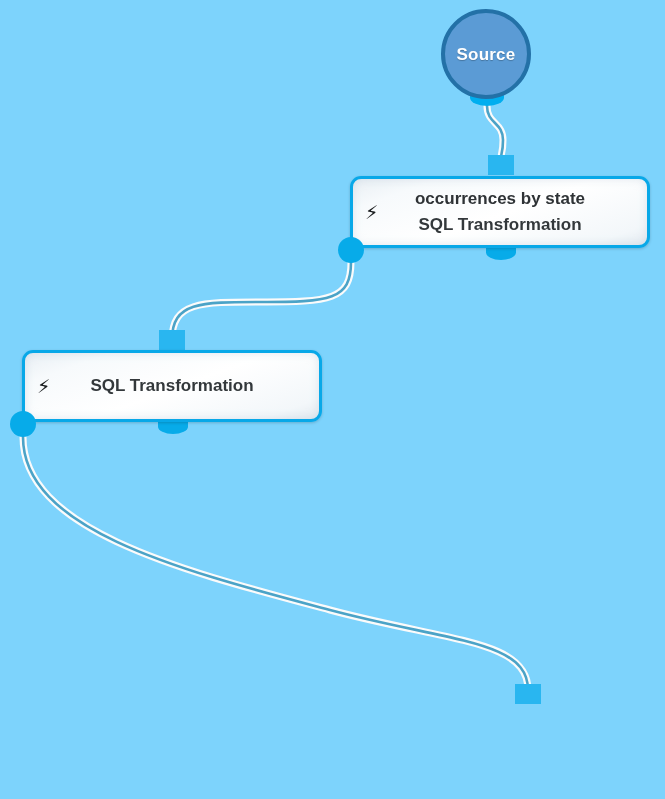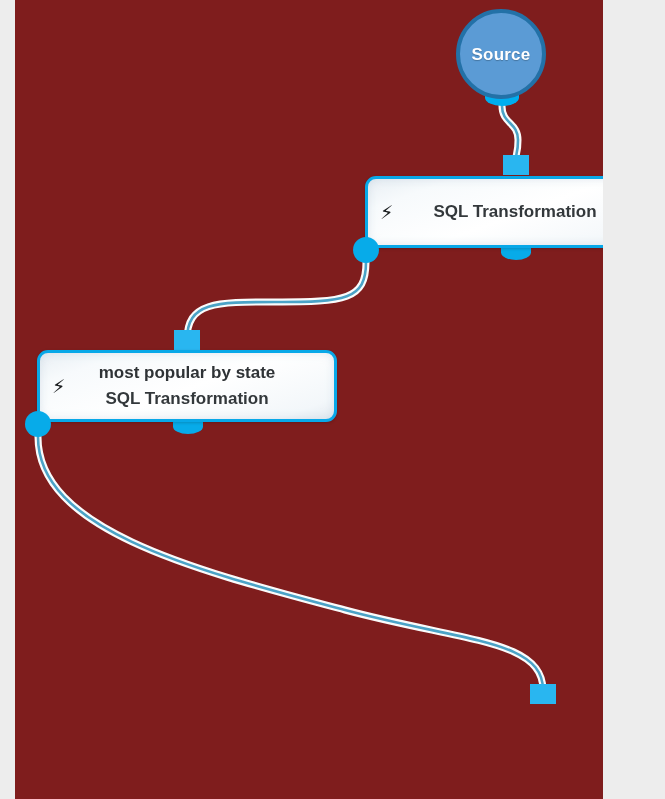--- a/index.html
+++ b/index.html
@@ -5,25 +5,24 @@
 <style>
   * { box-sizing: border-box; }
   html, body {
     margin: 0;
     padding: 0;
     background: #ededed;
     font-family: "Liberation Sans", sans-serif;
   }
   #canvas {
     position: relative;
-    width: 588px;
+    width: 665px;
     height: 799px;
-    background: #7f1d1d;
+    background: #7dd3fc;
     overflow: hidden;
-    margin-left: 15px;
   }
 
   
   #edges {
     position: absolute;
     left: 0; top: 0;
     width: 665px;
     height: 799px;
     pointer-events: none;
   }
@@ -156,31 +155,31 @@
 
   <div class="port-halfcircle-down" style="left:470px; top:89px;"></div>
   <div class="circle-node" style="left:441px; top:9px;">
     <span class="clabel">Source</span>
   </div>
 
   <div class="port-square" style="left:488px; top:155px;"></div>
   <div class="op-node" style="left:350px; top:176px; width:300px; height:72px;">
     <div class="op-inner">
       <span class="bolt-icon">⚡</span>
+      <div class="op-title">occurrences by state</div>
       <div class="op-subtitle">SQL Transformation</div>
     </div>
   </div>
   <div class="port-out-bottom" style="left:486px; top:245px;"></div>
   <div class="port-out-corner" style="left:338px; top:237px;"></div>
 
   <div class="port-square" style="left:159px; top:330px;"></div>
   <div class="op-node" style="left:22px; top:350px; width:300px; height:72px;">
     <div class="op-inner">
       <span class="bolt-icon">⚡</span>
-      <div class="op-title">most popular by state</div>
       <div class="op-subtitle">SQL Transformation</div>
     </div>
   </div>
   <div class="port-out-bottom" style="left:158px; top:419px;"></div>
   <div class="port-out-corner" style="left:10px; top:411px;"></div>
 
   <div class="port-square" style="left:515px; top:684px;"></div>
 
 </div>
 

